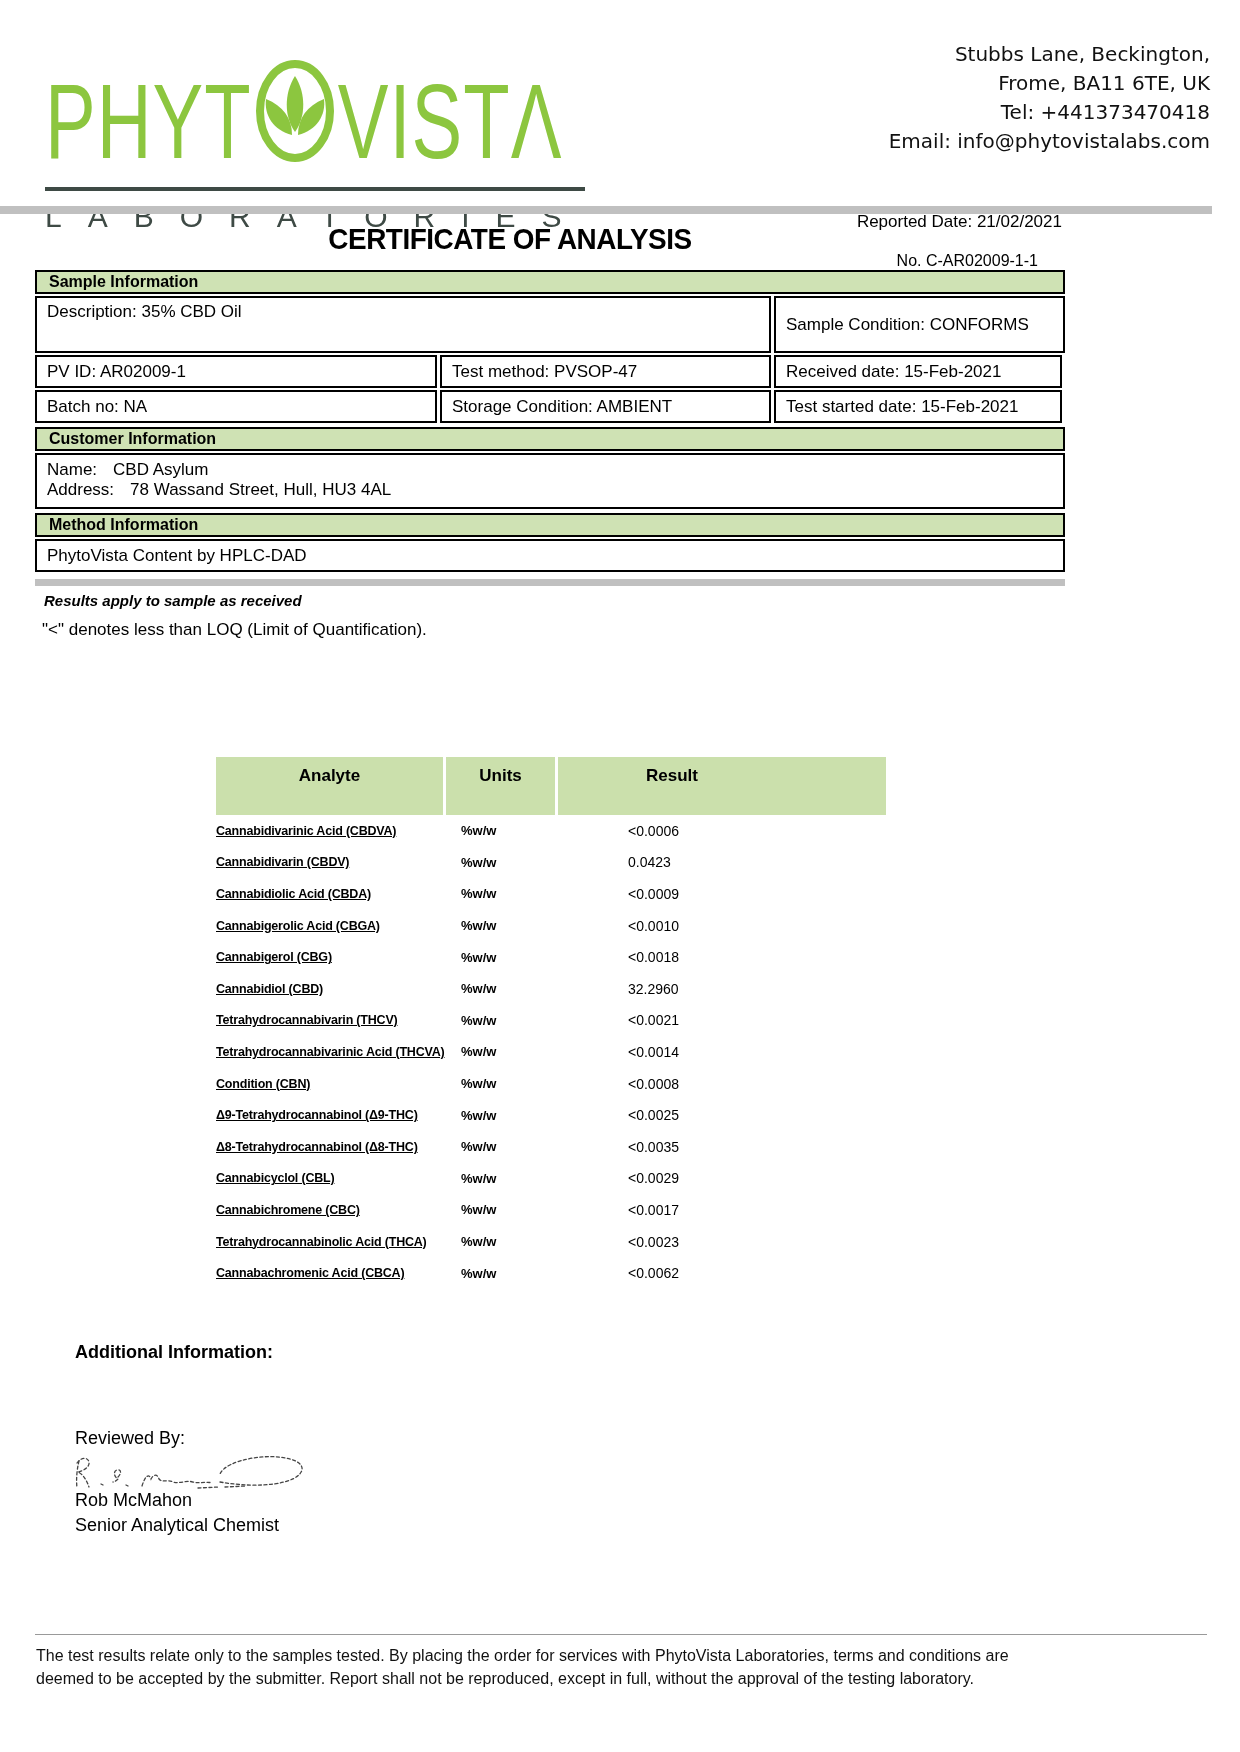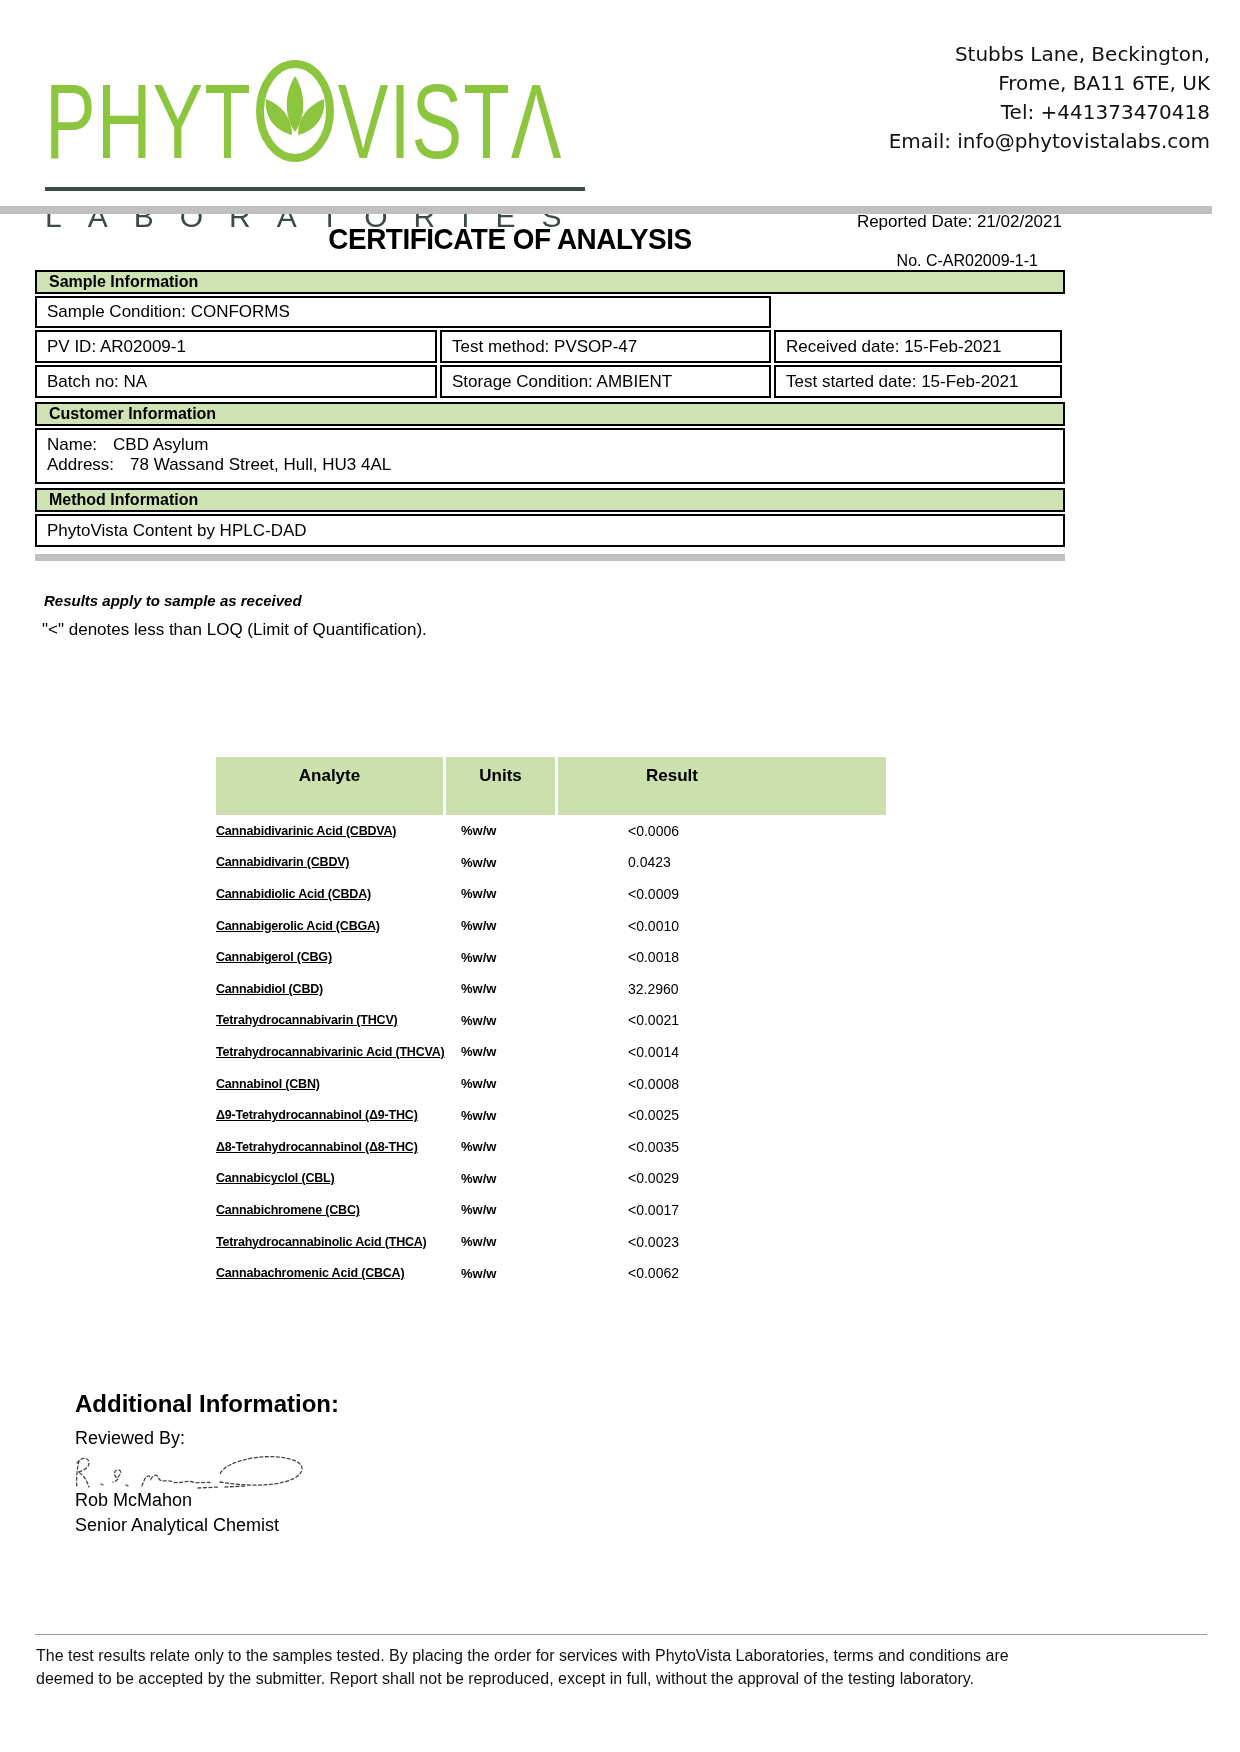--- a/index.html
+++ b/index.html
@@ -55,21 +55,21 @@
   .r-head{display:grid;grid-template-columns:230px 112px 328px;column-gap:0;height:58px;}
   .r-hcell{background:var(--thead-green);border-right:3px solid #fff;font-weight:bold;font-size:17px;text-align:center;padding-top:9px;}
   .r-hcell:last-child{border-right:none;text-align:left;padding-left:88px;}
   .r-body{margin-top:0;}
   .r-row{display:grid;grid-template-columns:230px 112px 328px;height:31.6px;align-items:center;}
   .r-analyte{font-weight:bold;font-size:12.5px;letter-spacing:-.2px;white-space:nowrap;text-decoration:underline;}
   .r-units{font-weight:bold;font-size:13px;padding-left:15px;}
   .r-result{font-size:14px;padding-left:70px;}
 
   
-  .addl{position:absolute;left:75px;top:1390px;font-size:24px;font-weight:bold;}
+  .addl{position:absolute;left:75px;top:1342px;font-size:18px;font-weight:bold;}
   .reviewed{position:absolute;left:75px;top:1428px;font-size:18px;}
   .sig{position:absolute;left:70px;top:1448px;}
   .sig-name{position:absolute;left:75px;top:1488px;font-size:18px;line-height:25px;}
 
   .foot-line{position:absolute;left:35px;top:1634px;width:1172px;height:1px;background:#999;}
   .foot-text{position:absolute;left:36px;top:1645px;width:1185px;font-size:16px;line-height:22.5px;color:#111;}
 </style>
 </head>
 <body>
 
@@ -100,20 +100,21 @@
   <div class="gray-top"></div>
 
   <div class="reported-date">Reported Date: 21/02/2021</div>
   <div class="doc-title">CERTIFICATE OF ANALYSIS</div>
   <div class="report-no">No. C-AR02009-1-1</div>
 
   <div class="info">
 
     <div class="sec-bar">Sample Information</div>
     <div class="grid1">
+      <div class="cell desc-cell">Description: 35% CBD Oil</div>
       <div class="cell cond-cell">Sample Condition: CONFORMS</div>
     </div>
     <div class="grid3">
       <div class="cell row-cell">PV ID: AR02009-1</div>
       <div class="cell row-cell">Test method: PVSOP-47</div>
       <div class="cell row-cell">Received date: 15-Feb-2021</div>
     </div>
     <div class="grid3">
       <div class="cell row-cell">Batch no: NA</div>
       <div class="cell row-cell">Storage Condition: AMBIENT</div>
@@ -180,21 +181,21 @@
           <div class="r-analyte">Tetrahydrocannabivarin (THCV)</div>
           <div class="r-units">%w/w</div>
           <div class="r-result">&lt;0.0021</div>
         </div>
         <div class="r-row">
           <div class="r-analyte">Tetrahydrocannabivarinic Acid (THCVA)</div>
           <div class="r-units">%w/w</div>
           <div class="r-result">&lt;0.0014</div>
         </div>
         <div class="r-row">
-          <div class="r-analyte">Cannabinol (CBN)</div>
+          <div class="r-analyte">Condition (CBN)</div>
           <div class="r-units">%w/w</div>
           <div class="r-result">&lt;0.0008</div>
         </div>
         <div class="r-row">
           <div class="r-analyte">Δ9-Tetrahydrocannabinol (Δ9-THC)</div>
           <div class="r-units">%w/w</div>
           <div class="r-result">&lt;0.0025</div>
         </div>
         <div class="r-row">
           <div class="r-analyte">Δ8-Tetrahydrocannabinol (Δ8-THC)</div>

